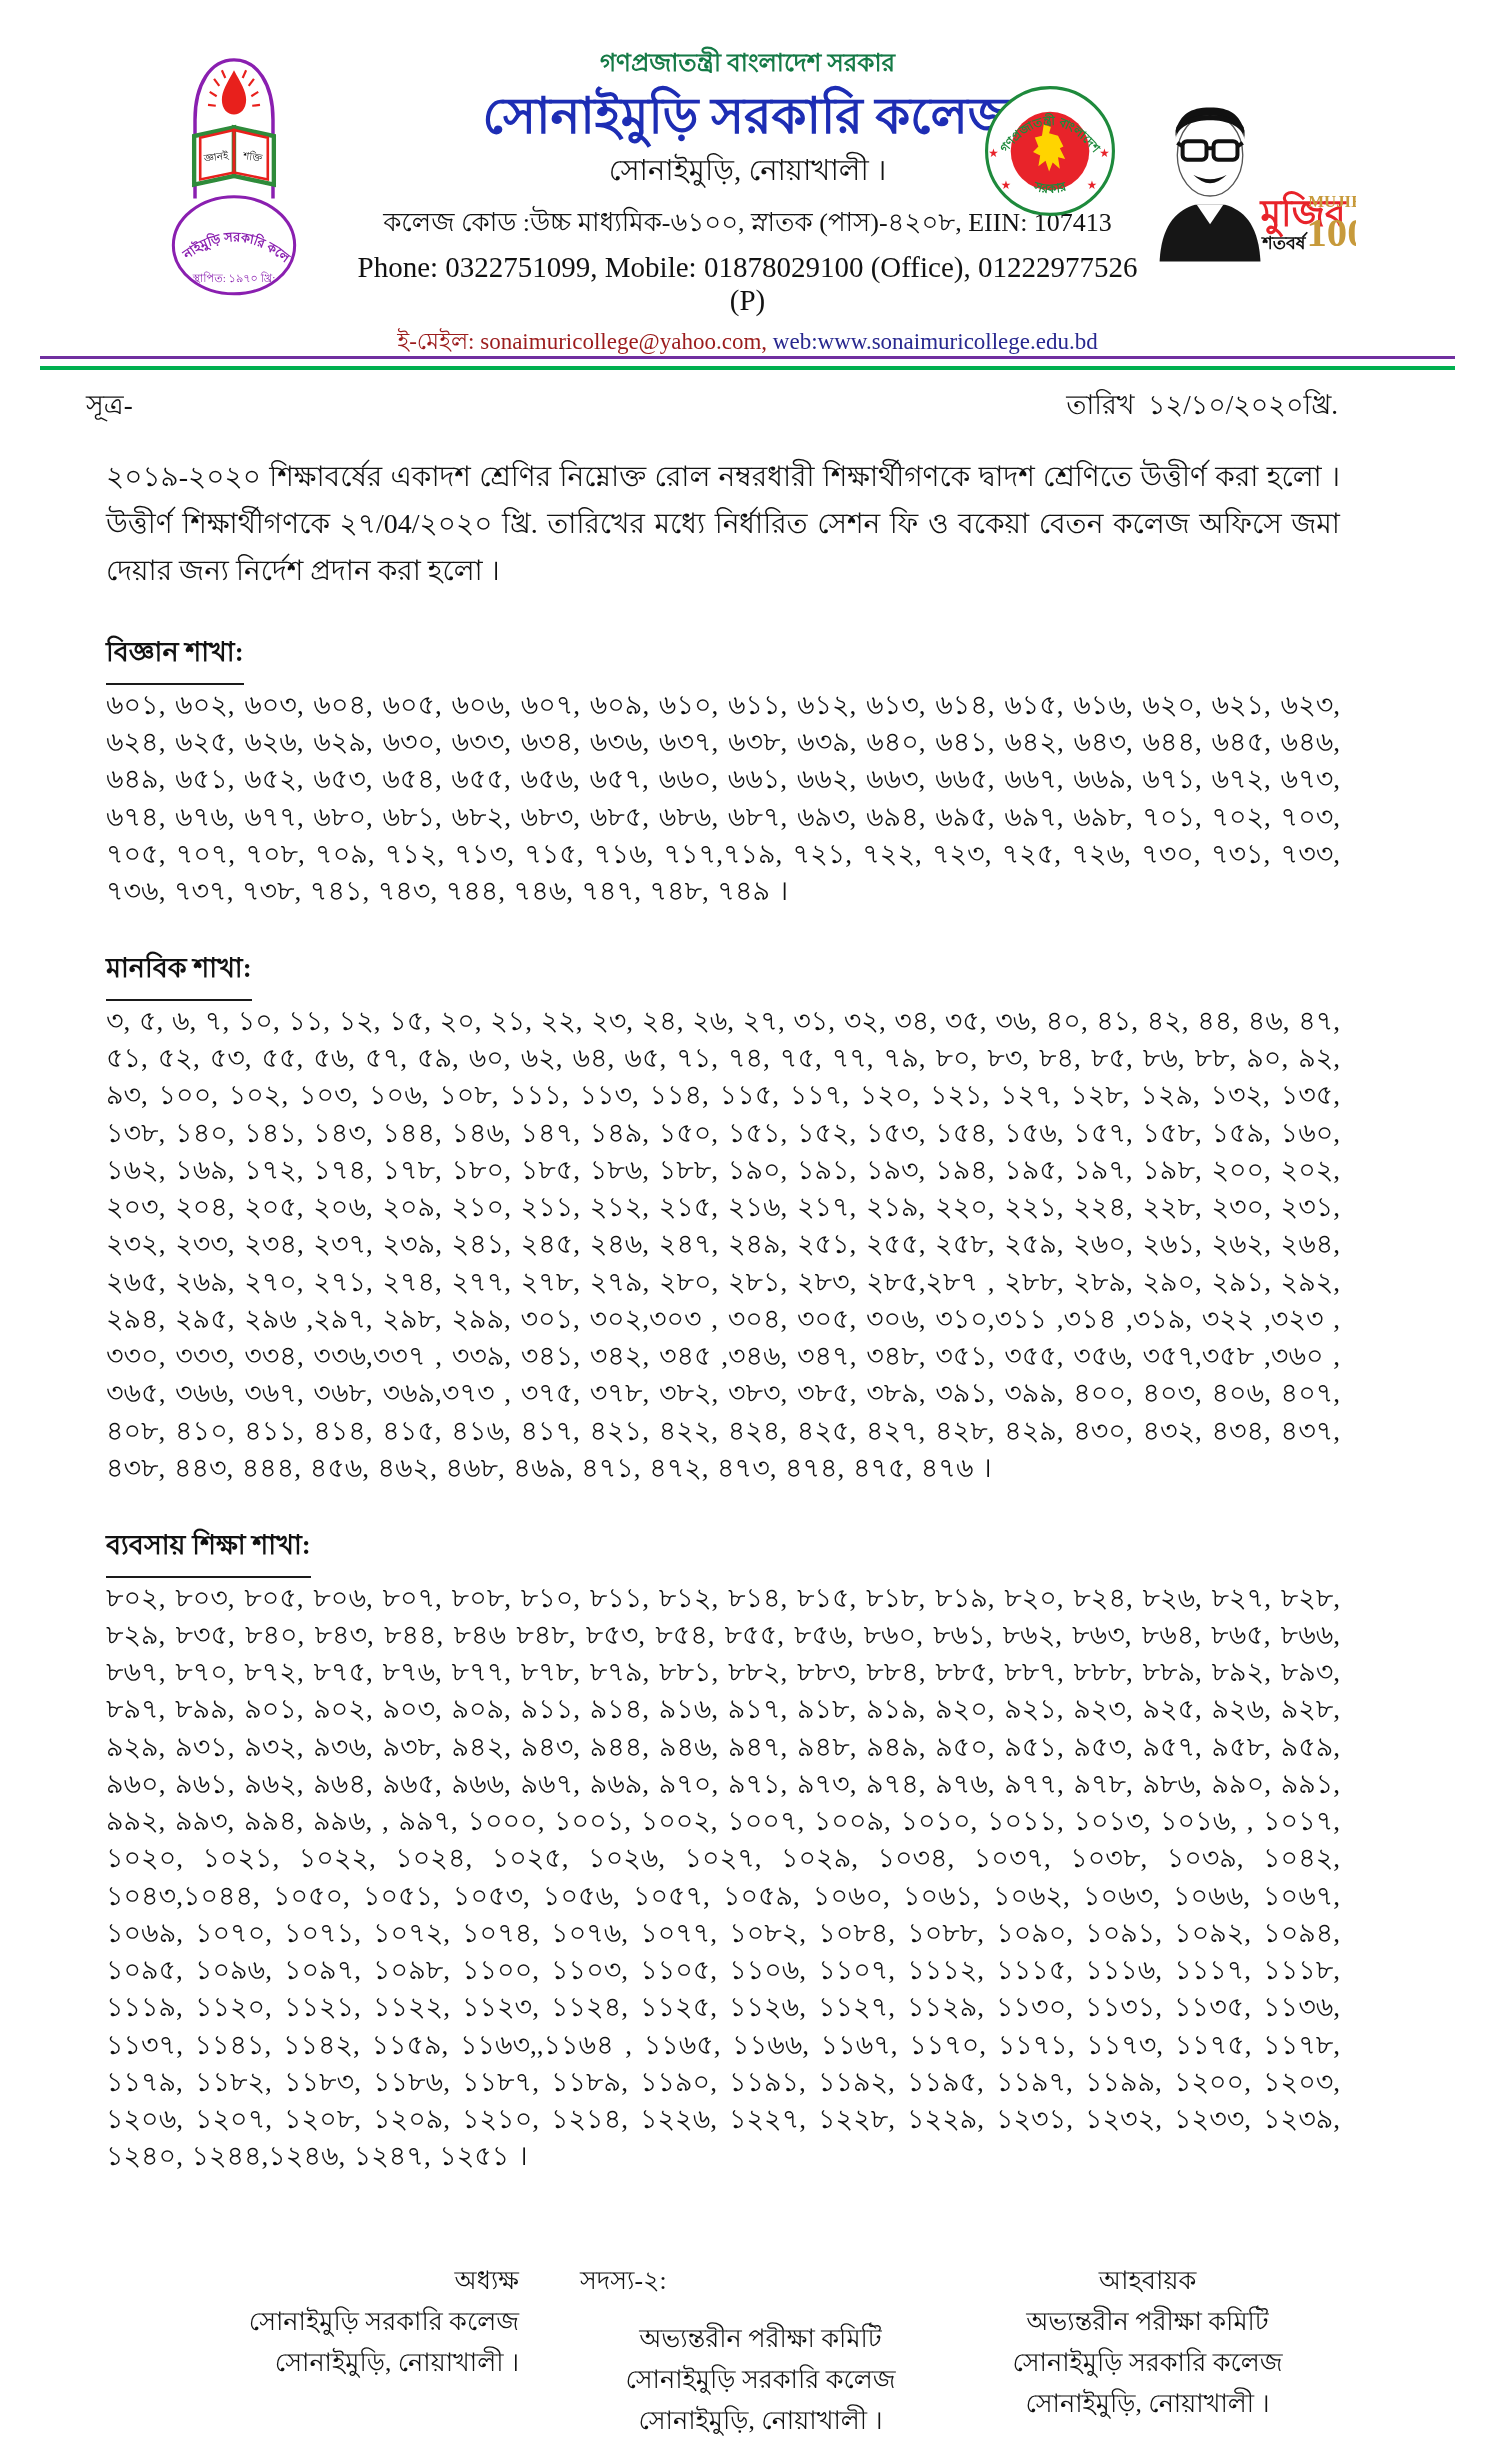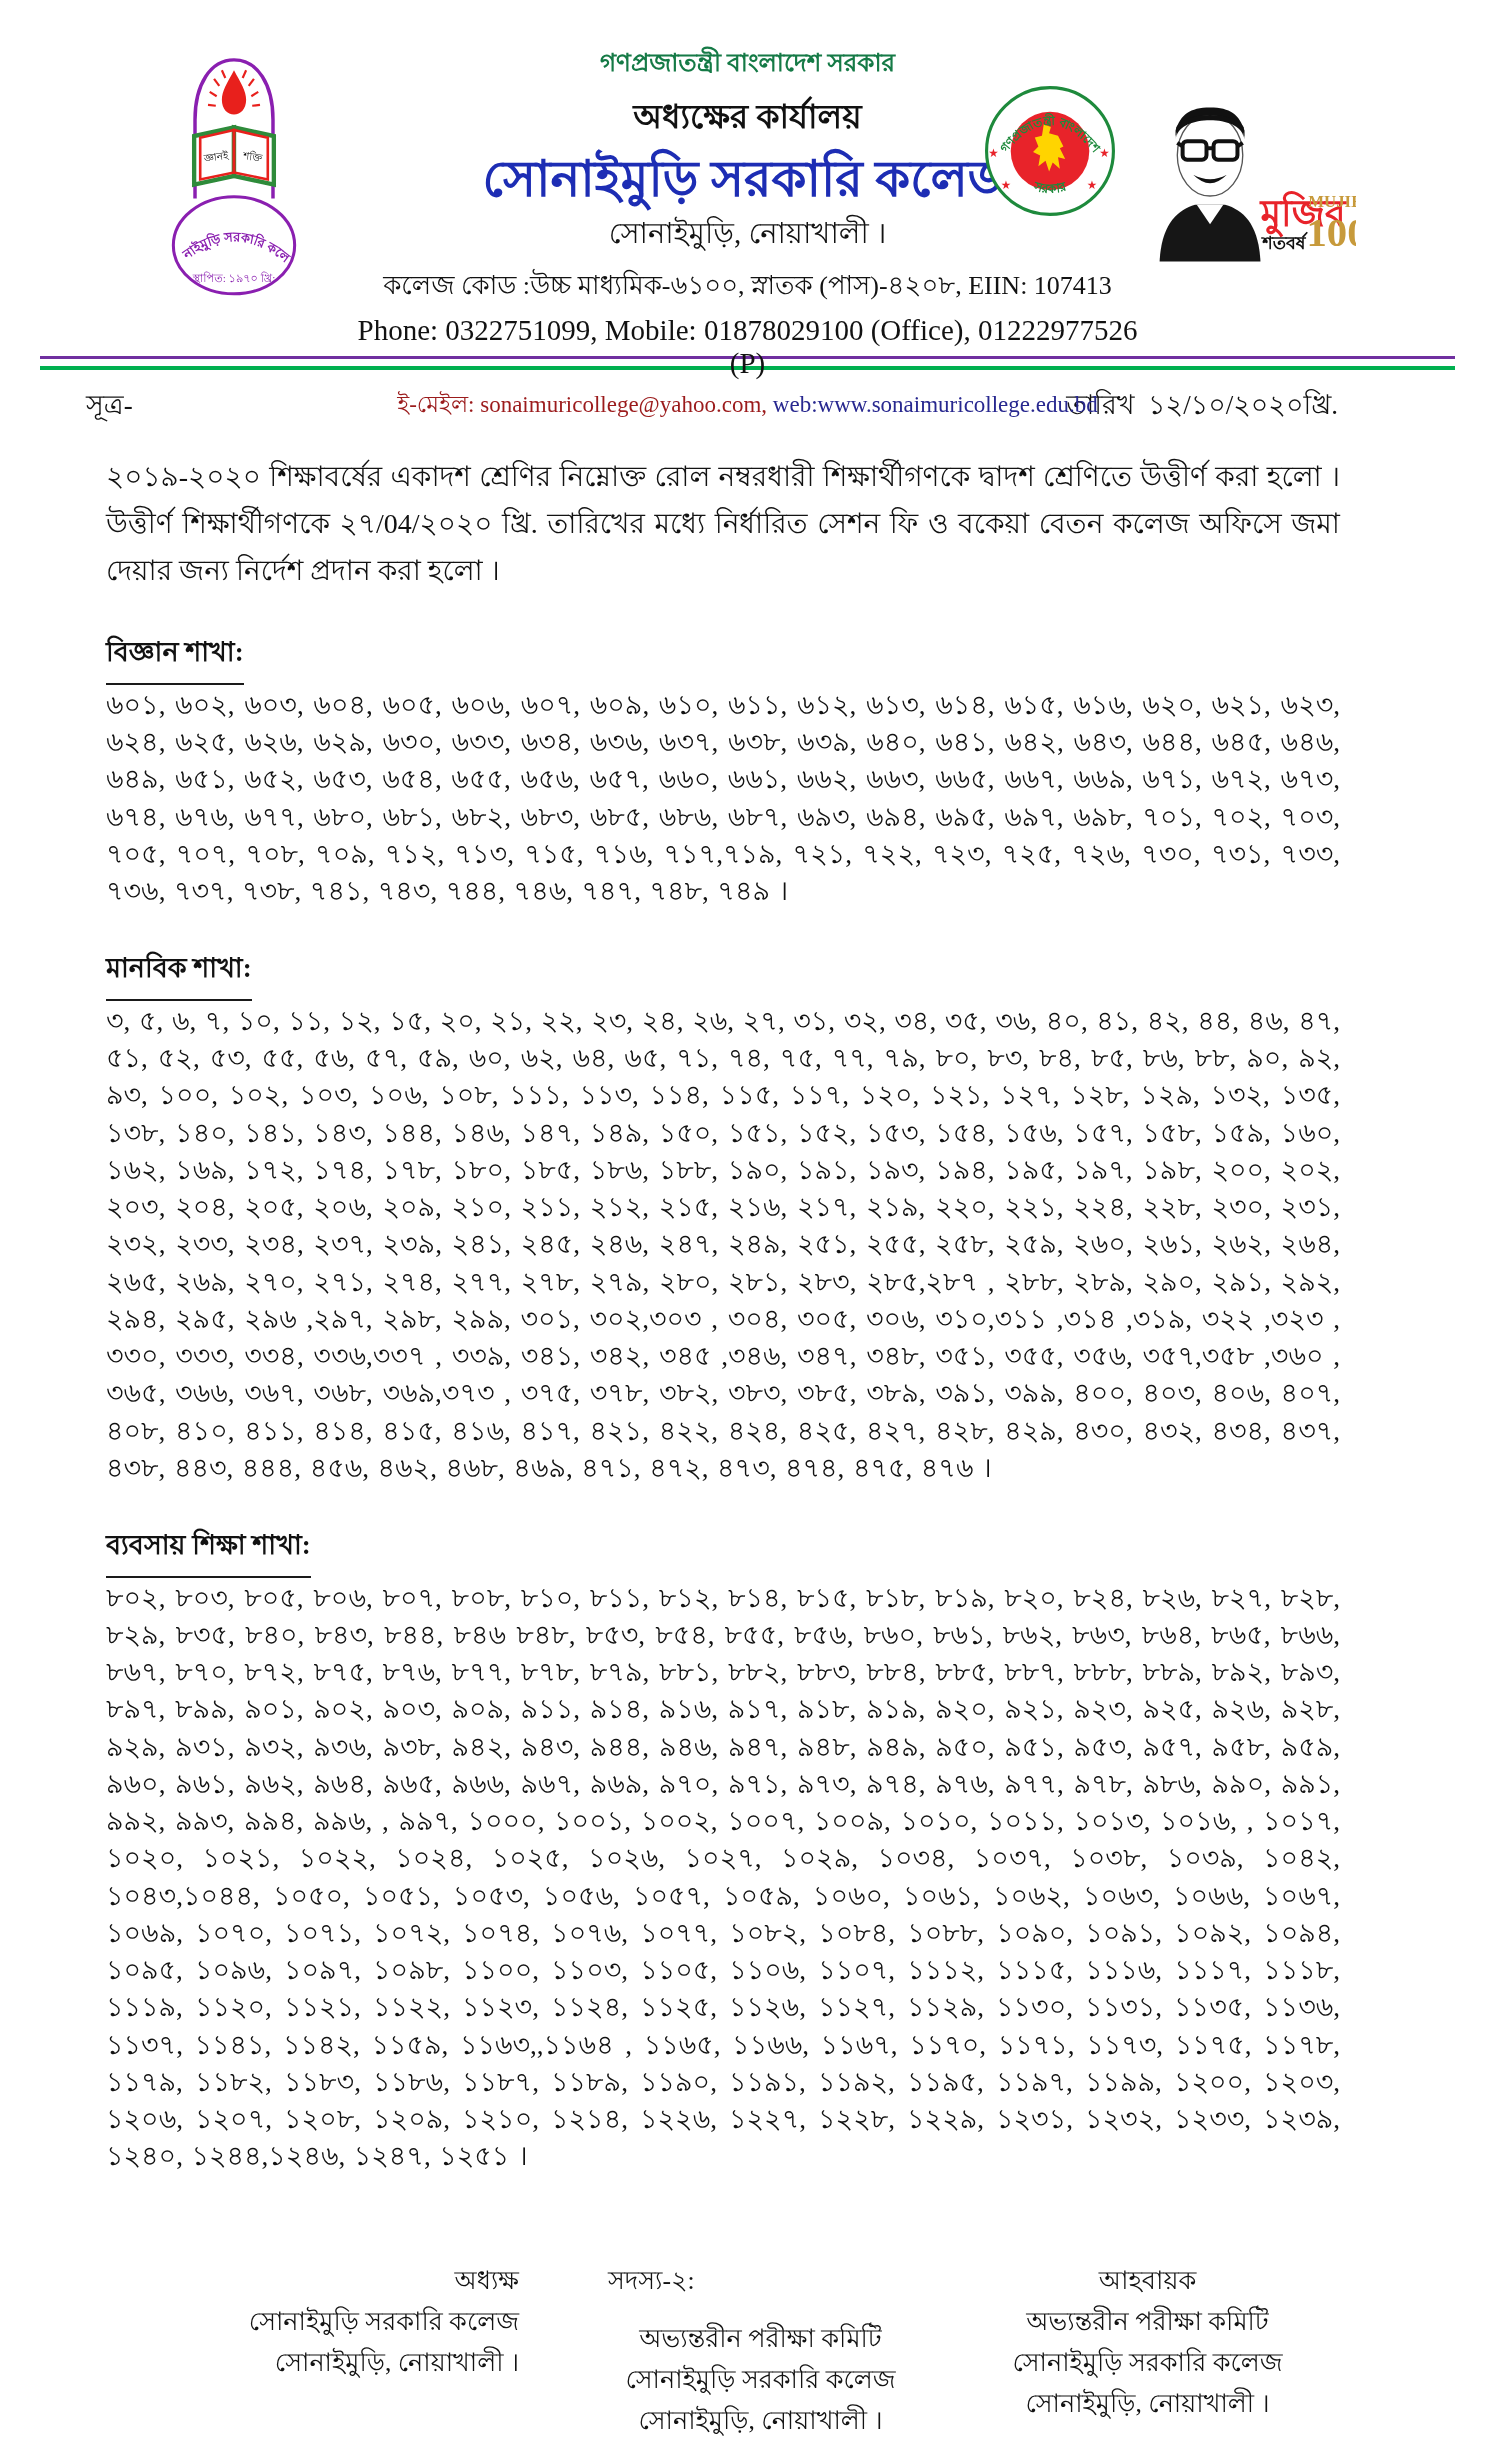--- a/index.html
+++ b/index.html
@@ -37,21 +37,21 @@
   section{ margin:0 155px 0 106px; }
   section h3{ font-size:27px; font-weight:bold; margin:37px 0 10.6px 0; }
   section h3 span{ border-bottom:2.6px solid #1a1a1a; padding-bottom:16px; }
   .rolls{ font-size:27px; line-height:1.38; text-align:justify; word-spacing:1.8px; }
   
   .signature-area{ position:relative; margin-top:84px; height:290px; font-size:25.5px; }
   .sig{ position:absolute; line-height:41px; }
   .sig-left{ left:220px; width:299px; text-align:right; }
   .sig-mid{ left:580px; width:361px; text-align:left; }
   .sig-mid .member1{ margin-bottom:20px; }
-  .sig-mid .member2{ margin-bottom:17.6px;margin-left:28px; }
+  .sig-mid .member2{ margin-bottom:17.6px; }
   .sig-mid .mid-block{ text-align:center; }
   .sig-right{ left:989px; width:317px; text-align:center; }
   svg text{ font-family:"Liberation Serif","DejaVu Serif",serif; }
 </style>
 </head>
 <body>
 
 <div class="page">
 
   <header class="letterhead">
@@ -88,21 +88,20 @@
         <path id="bannerArc" d="M13 253 Q75 198 137 253" fill="none"></path>
         <text font-size="15" fill="#8a1fb0" font-weight="bold">
           <textPath href="#bannerArc" startOffset="50%" text-anchor="middle">সোনাইমুড়ি সরকারি কলেজ</textPath>
         </text>
         <text x="75" y="272" font-size="13" fill="#8a1fb0" text-anchor="middle">স্থাপিত: ১৯৭০ খ্রি:</text>
       </svg>
     </div>
 
     <div class="head-center">
       <div class="gov-line">গণপ্রজাতন্ত্রী বাংলাদেশ সরকার</div>
-      <div class="office-line">অধ্যক্ষের কার্যালয়</div>
       <div class="college-name">সোনাইমুড়ি সরকারি কলেজ</div>
       <div class="addr-line">সোনাইমুড়ি, নোয়াখালী ।</div>
       <div class="code-line">কলেজ কোড :উচ্চ মাধ্যমিক-৬১০০, স্নাতক (পাস)-৪২০৮, EIIN: 107413</div>
       <div class="phone-line">Phone: 0322751099, Mobile: 01878029100 (Office), 01222977526 (P)</div>
       <div class="email-line">
         <span class="email-red">ই-মেইল: sonaimuricollege@yahoo.com,</span>
         <span class="web-navy">web:www.sonaimuricollege.edu.bd</span>
       </div>
     </div>
 

